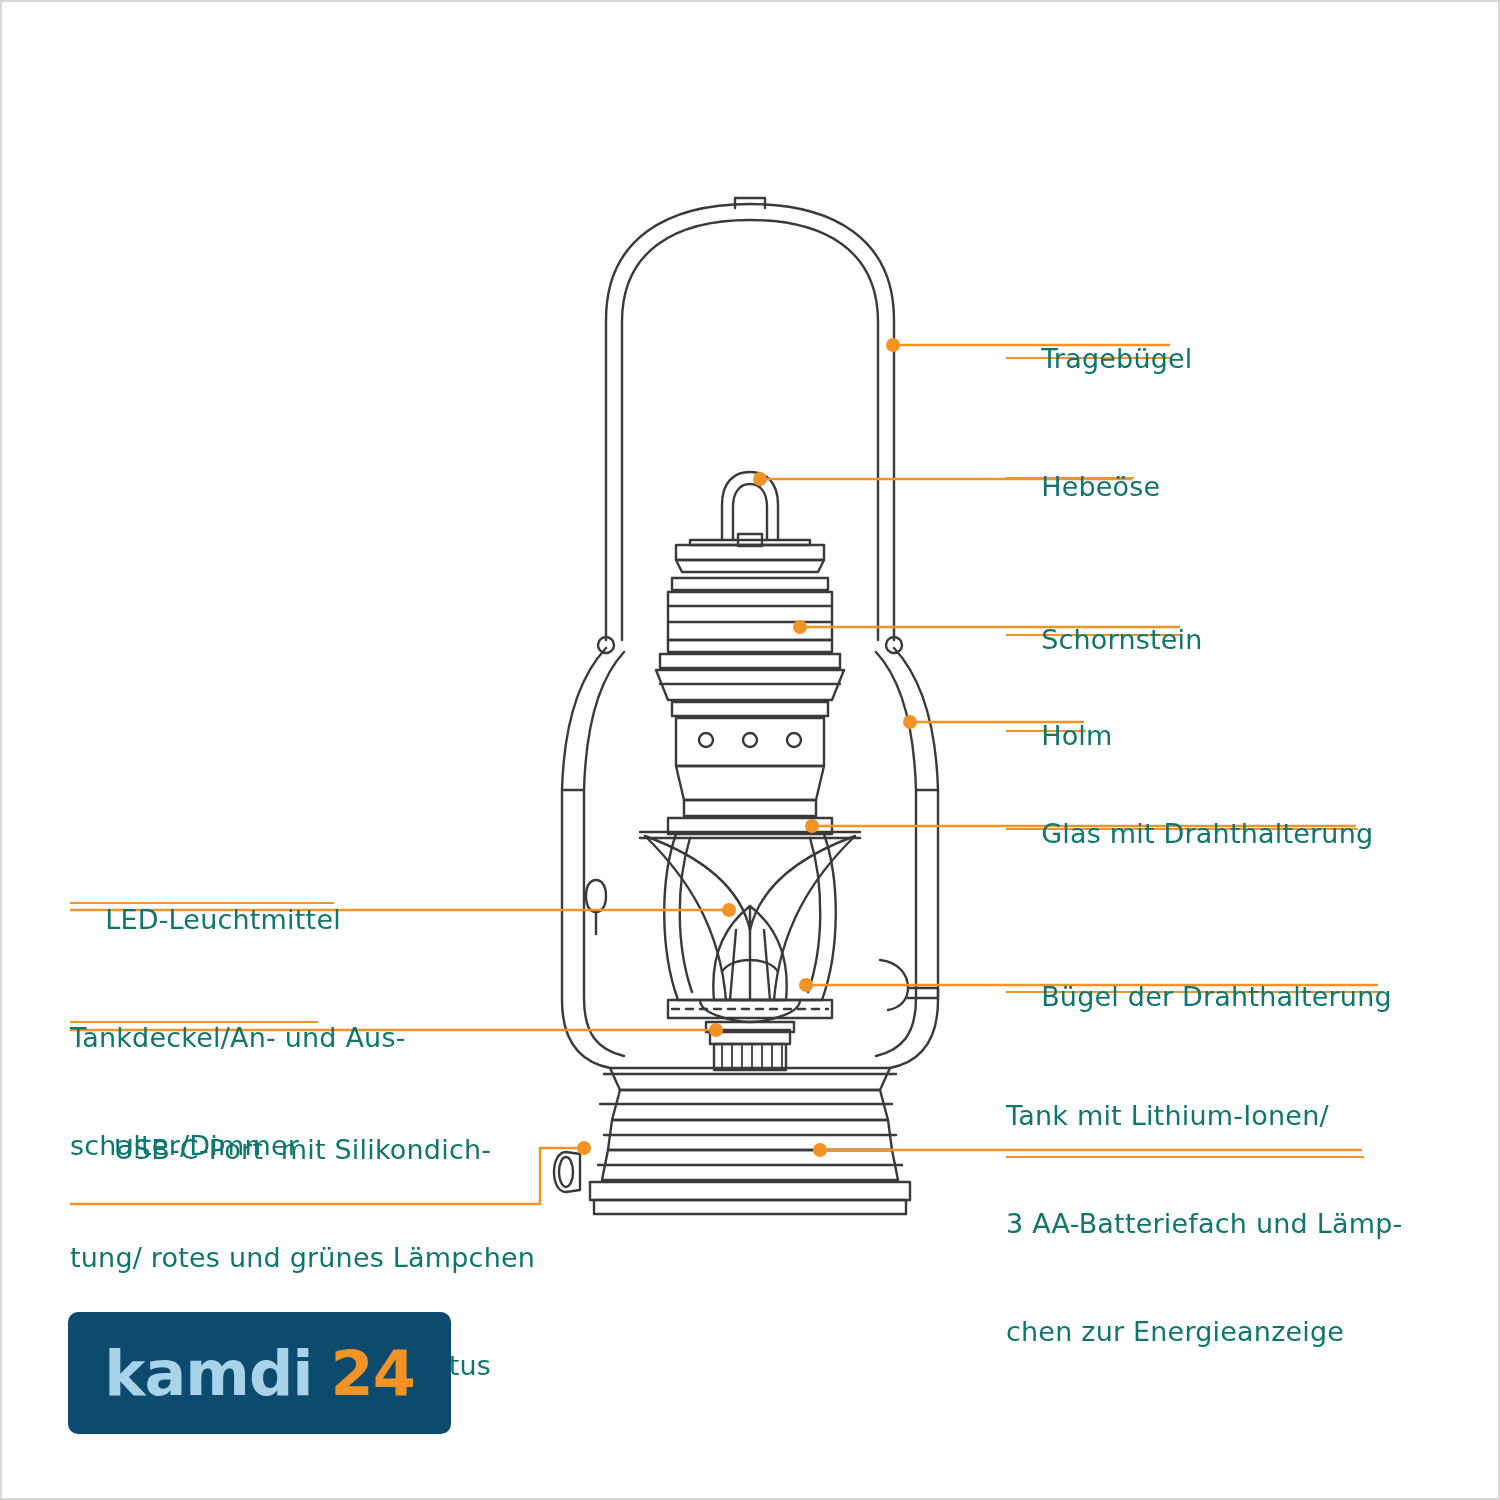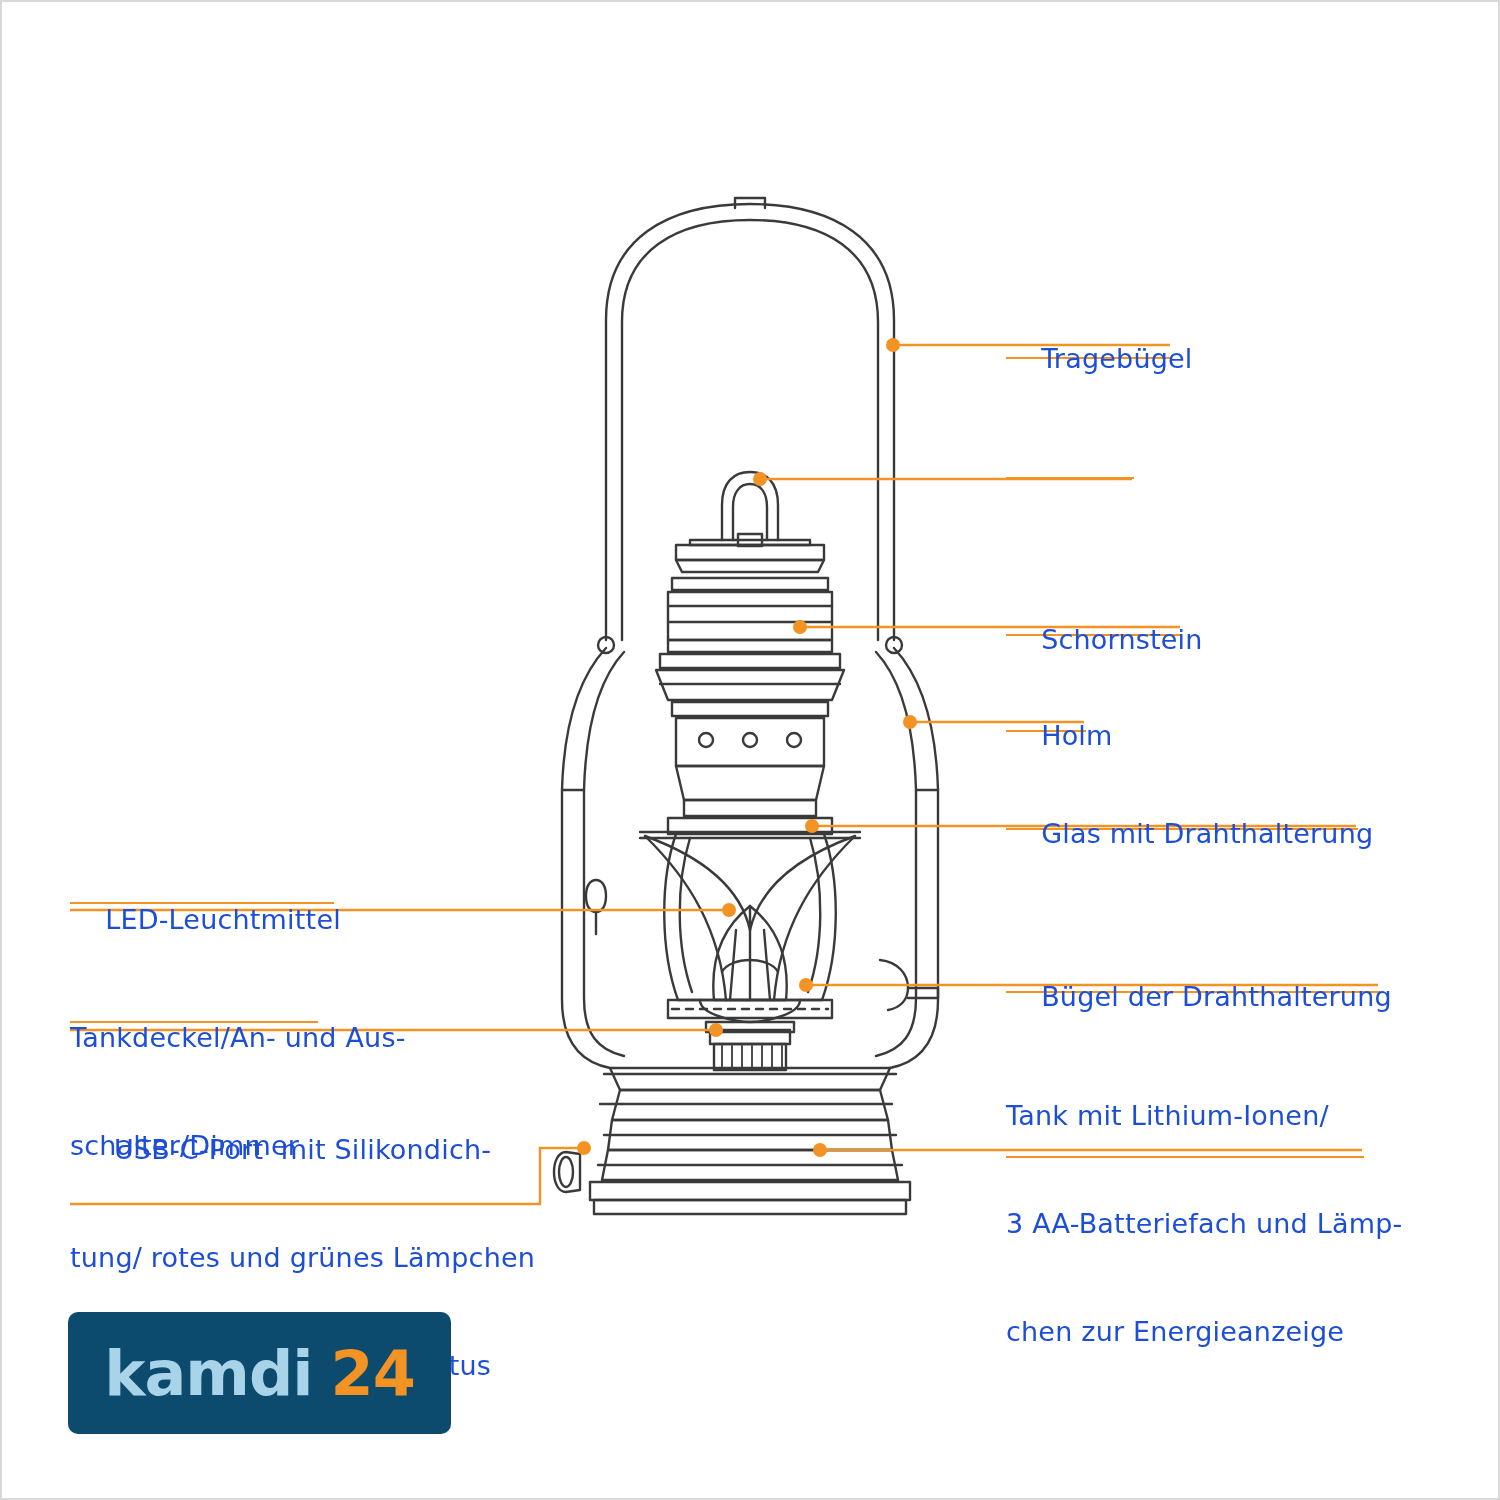--- a/index.html
+++ b/index.html
@@ -25,21 +25,21 @@
   .frame-right { left: 1498px; top: 0; width: 2px; height: 1500px; }
 
   #lantern-svg, #callout-svg {
     position: absolute;
     left: 0;
     top: 0;
   }
 
   .label {
     position: absolute;
-    color: #1d4ed8;
+    color: #0f766e;
     font-size: 27px;
     line-height: 36px;
     letter-spacing: 0.2px;
     white-space: pre;
   }
   .label.right { text-align: left; }
   .label.left { text-align: left; }
 
   
   #logo-box {
@@ -226,20 +226,23 @@
       <path d="M584 1148 L540 1148 L540 1204 L70 1204"></path>
       <circle cx="584" cy="1148" r="7" fill="#F39324" stroke="none"></circle>
       <path d="M70 1204 L474 1204" stroke-width="2"></path>
     </g>
   </svg>
 
   <div class="label right" style="left:1006px; top:305px;">
     <span>Tragebügel</span>
   </div>
 
+  <div class="label right" style="left:1006px; top:433px;">
+    <span>Hebeöse</span>
+  </div>
 
   <div class="label right" style="left:1006px; top:586px;">
     <span>Schornstein</span>
   </div>
 
   <div class="label right" style="left:1006px; top:682px;">
     <span>Holm</span>
   </div>
 
   <div class="label right" style="left:1006px; top:780px;">

